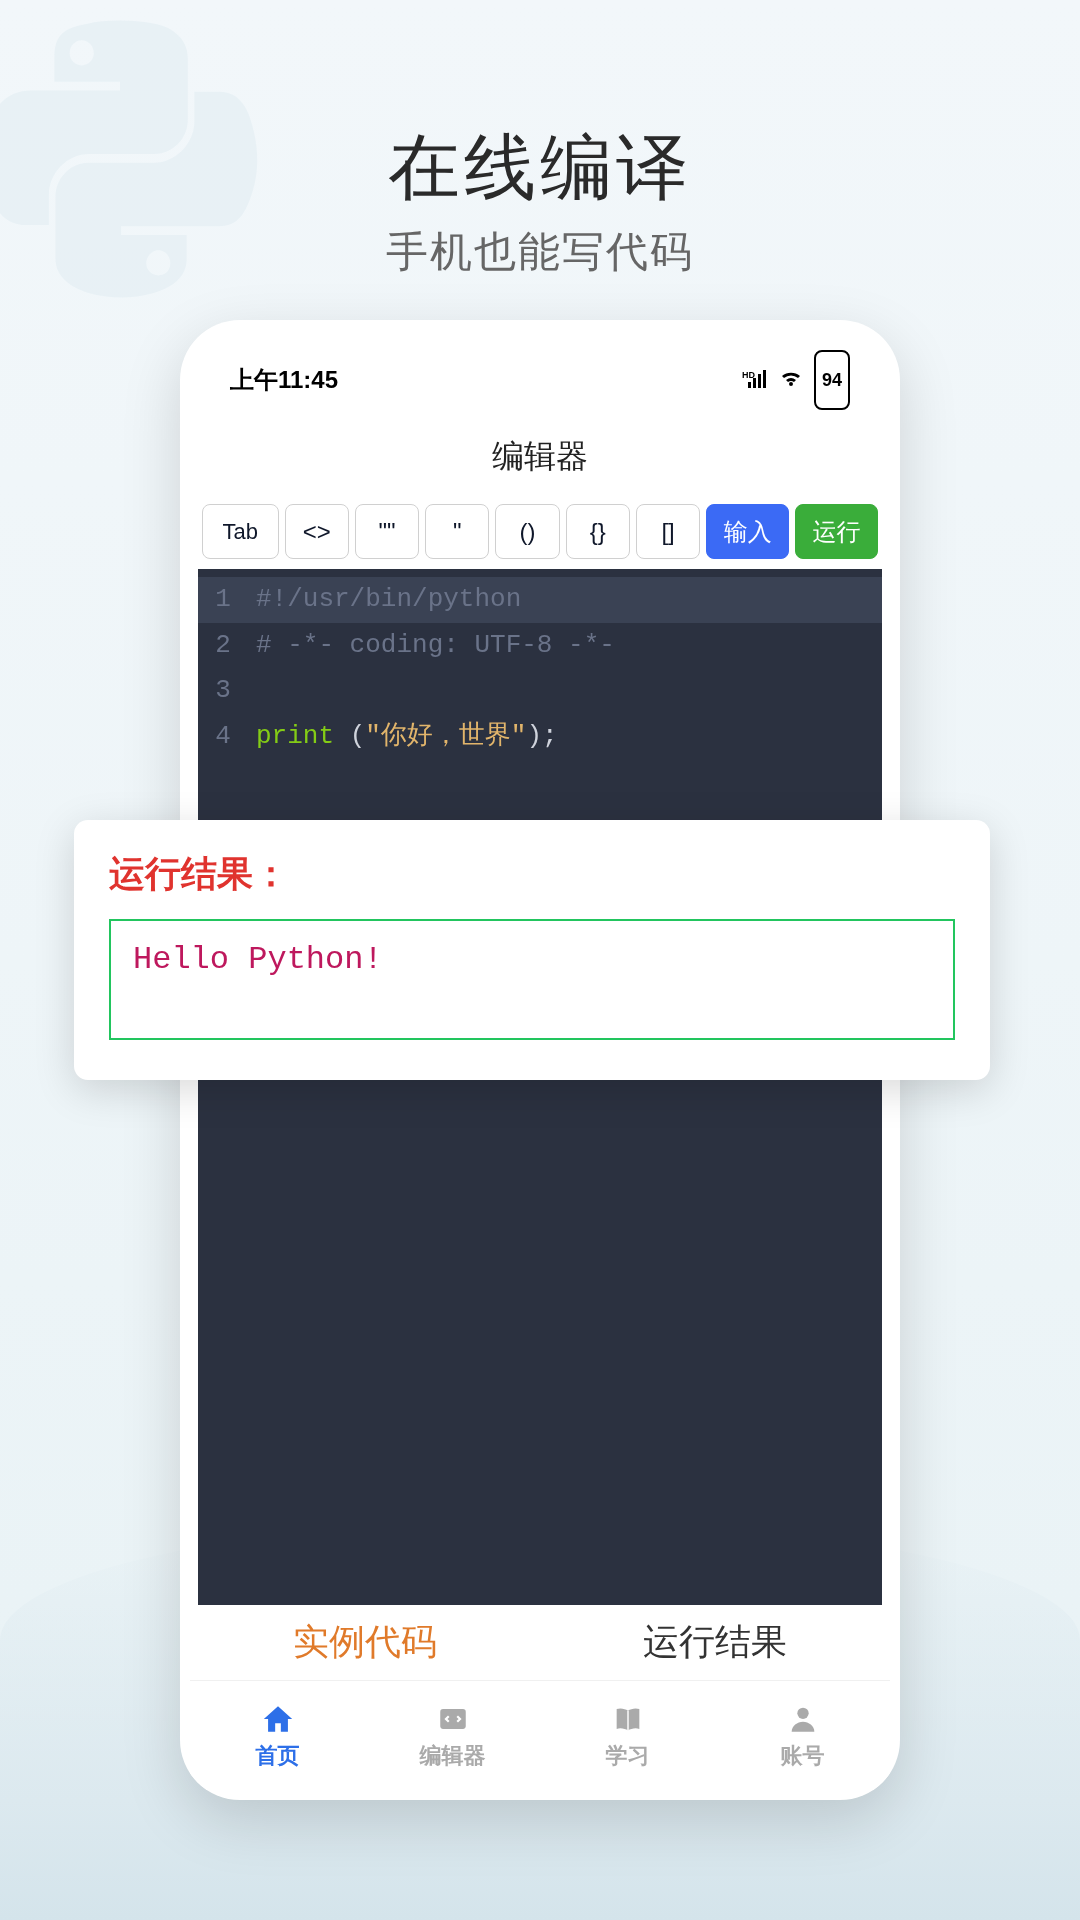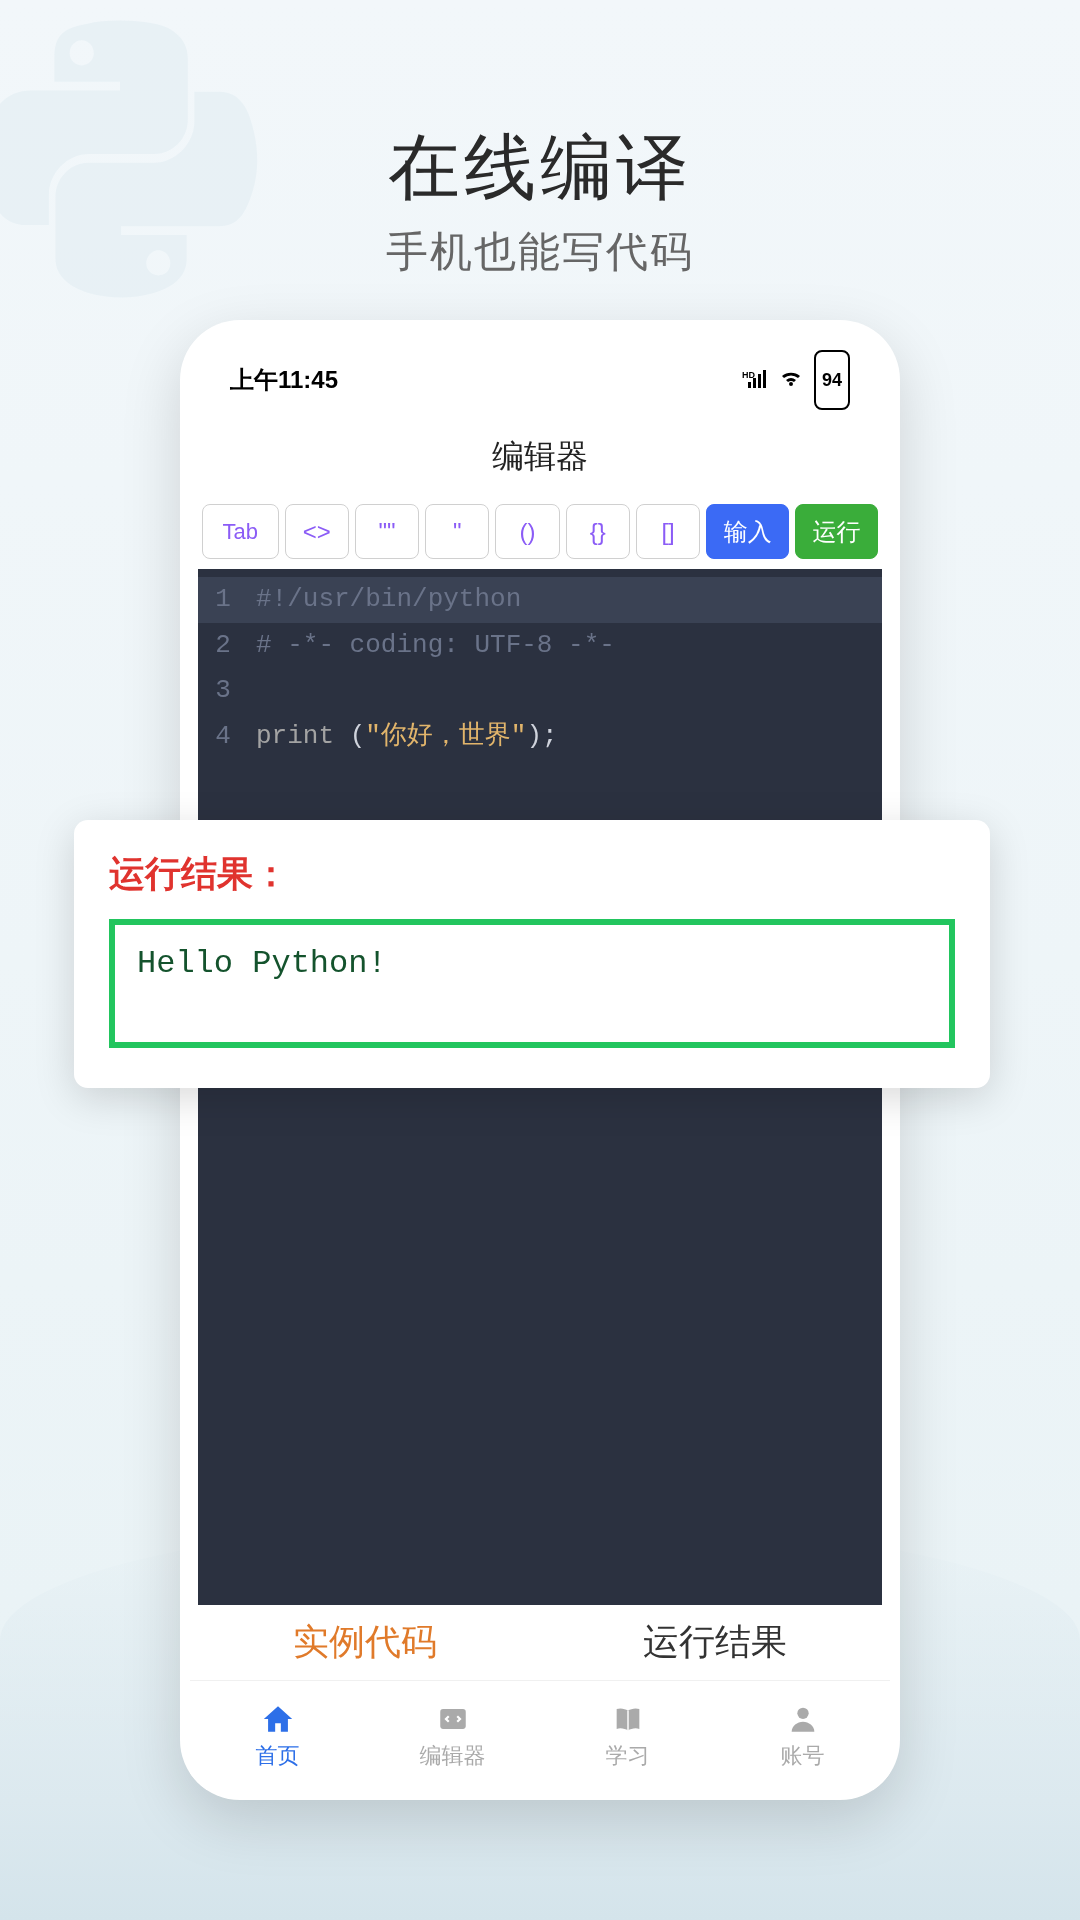--- a/index.html
+++ b/index.html
@@ -103,21 +103,21 @@
     .tool-btn {
       flex: 1;
       height: 55px;
       background: #fff;
       border: 1px solid #d0d0d0;
       border-radius: 8px;
       display: flex;
       align-items: center;
       justify-content: center;
       font-size: 24px;
-      color: #8b5cf6;
+      color: #0f172a;
       cursor: pointer;
     }
     .tool-btn.tab-btn { flex: 1.2; font-size: 22px; }
     .tool-btn.blue { background: #3b6af5; color: #fff; border-color: #3b6af5; flex: 1.3; font-size: 24px; }
     .tool-btn.green { background: #3aad3a; color: #fff; border-color: #3aad3a; flex: 1.3; font-size: 24px; }
     .editor {
       background: #2b3140;
       flex: 1;
       font-family: "Courier New", monospace;
       font-size: 26px;
@@ -132,21 +132,21 @@
     }
     .line-num {
       width: 50px;
       text-align: center;
       color: #6a7389;
       user-select: none;
     }
     .code-text { flex: 1; padding-left: 8px; white-space: pre; }
     .hl-line { background: #3a4254; }
     .c-comment { color: #6a7389; }
-    .c-keyword { color: #a3a3a3; text-align: center; }
+    .c-keyword { color: #84cc16; text-align: center; }
     .c-string { color: #e2b56b; }
     .c-plain { color: #cfd3dc; }
     .tabs-bar {
       display: flex;
       background: #fff;
       height: 75px;
     }
     .tab-item {
       flex: 1;
       display: flex;
@@ -165,20 +165,21 @@
     }
     .nav-item {
       flex: 1;
       display: flex;
       flex-direction: column;
       align-items: center;
       justify-content: center;
       gap: 4px;
       cursor: pointer;
       font-size: 22px;
+      font-weight: bold;
     }
     .nav-item.active { color: #2d6fe8; }
     .nav-item.inactive { color: #aaa; }
     .nav-icon { width: 36px; height: 36px; display: flex; align-items: center; justify-content: center; }
     .result-panel {
       position: absolute;
       z-index: 5;
       left: 74px;
       right: 90px;
       top: 820px;
@@ -187,25 +188,25 @@
       box-shadow: 0 10px 40px rgba(0,0,0,0.15);
       padding: 30px 35px 40px;
     }
     .result-title {
       color: #e0332e;
       font-size: 36px;
       font-weight: 600;
       margin-bottom: 20px;
     }
     .result-box {
-      border: 6px solid #22c55e;
+      border: 2px solid #22c55e;
       padding: 20px 22px 60px;
       font-family: "Courier New", monospace;
       font-size: 32px;
-      color: #14532d;
+      color: #be185d;
       background: #fff;
     }
   </style>
 </head>
 <body>
 
 <svg class="bg-python-logo" viewBox="0 0 256 255">
   <path d="M126 0c-10 0-20 1-28 3-25 4-30 14-30 31v22h60v8H46c-17 0-33 11-37 31-6 23-6 37 0 61 4 18 15 31 33 31h21v-28c0-20 17-37 37-37h60c16 0 30-14 30-31V34c0-17-14-28-30-31-10-2-21-3-31-3h-3zm-33 18c6 0 11 5 11 12 0 6-5 11-11 11s-11-5-11-11c0-7 5-12 11-12z" fill="#d8e7ee"></path>
   <path d="M196 65v27c0 21-18 38-37 38H99c-16 0-30 14-30 31v57c0 16 14 26 30 31 19 5 38 6 60 0 14-4 30-13 30-31v-22h-60v-8h90c17 0 24-12 30-31 6-19 6-39 0-61-4-16-12-31-30-31h-23zm-33 145c6 0 11 5 11 12s-5 11-11 11-11-5-11-11 5-12 11-12z" fill="#d8e7ee"></path>
 </svg>

